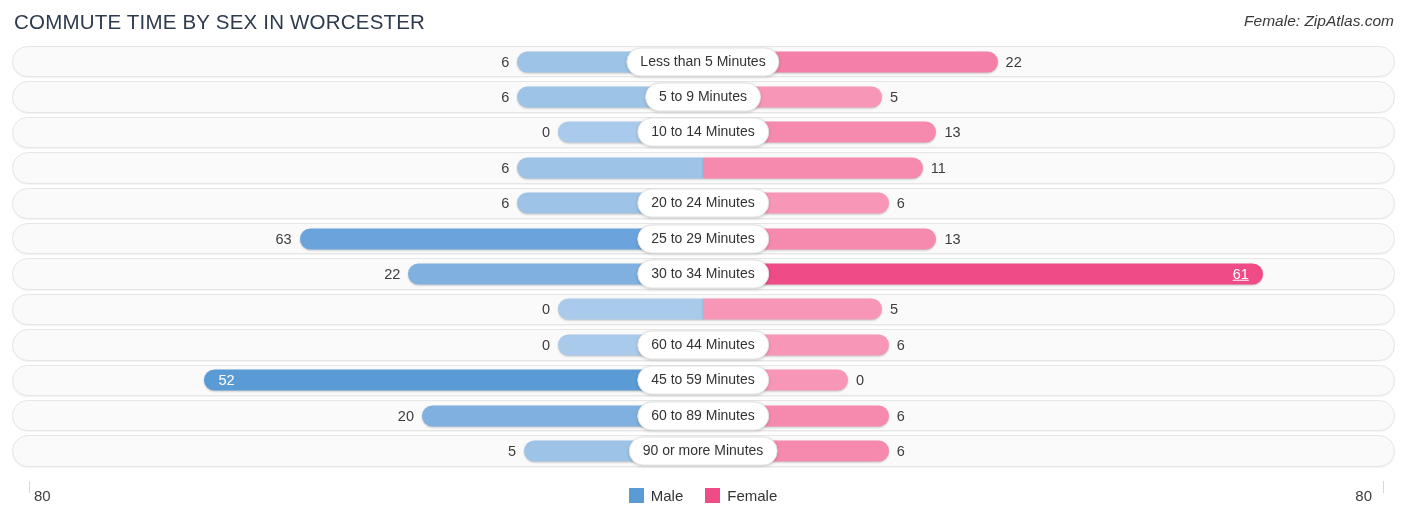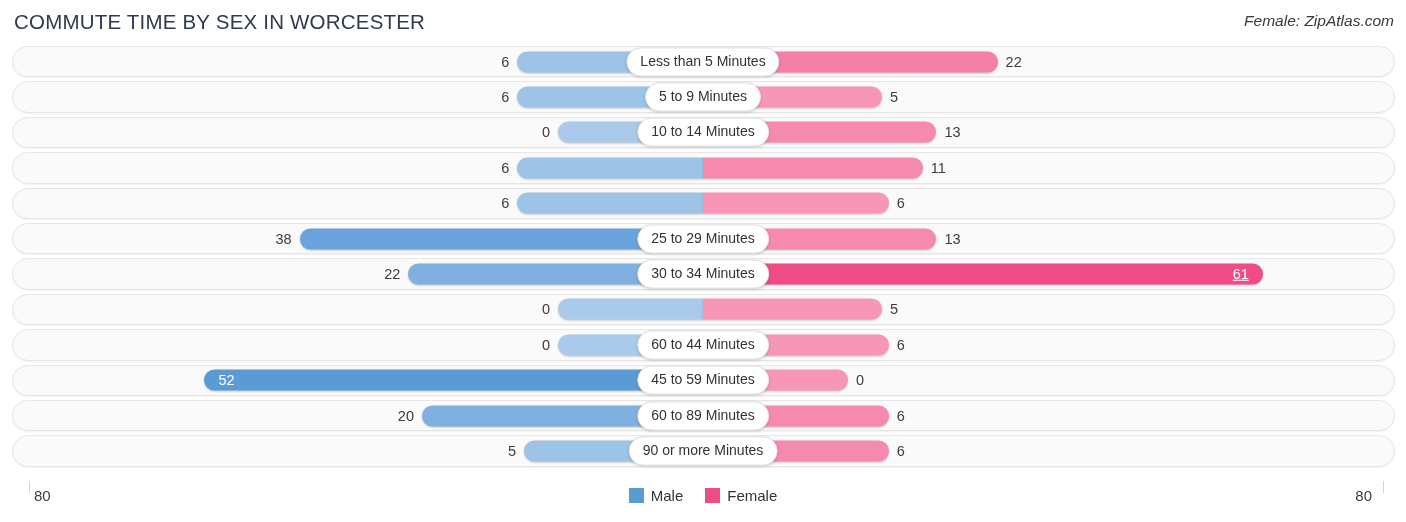--- a/index.html
+++ b/index.html
@@ -211,26 +211,27 @@
       <div class="bar female" style="width: 219.8px; background: rgb(245, 137, 174);"></div>
       <div class="val male-val" style="right: calc(50% + 193.8px);">6</div>
       <div class="val female-val" style="left: calc(50% + 227.8px);">11</div>
     </div>
     <div class="row">
       <div class="row-track"></div>
       <div class="bar male" style="width: 185.8px; background: rgb(157, 195, 230);"></div>
       <div class="bar female" style="width: 185.8px; background: rgb(248, 150, 184);"></div>
       <div class="val male-val" style="right: calc(50% + 193.8px);">6</div>
       <div class="val female-val" style="left: calc(50% + 193.8px);">6</div>
+      <div class="pill">20 to 24 Minutes</div>
     </div>
     <div class="row">
       <div class="row-track"></div>
       <div class="bar male" style="width: 403.4px; background: rgb(107, 163, 220);"></div>
       <div class="bar female" style="width: 233.4px; background: rgb(245, 137, 174);"></div>
-      <div class="val male-val" style="right: calc(50% + 411.4px);">38</div>
+      <div class="val male-val" style="right: calc(50% + 411.4px);">63</div>
       <div class="val female-val" style="left: calc(50% + 241.4px);">13</div>
       <div class="pill">25 to 29 Minutes</div>
     </div>
     <div class="row">
       <div class="row-track"></div>
       <div class="bar male" style="width: 294.6px; background: rgb(127, 176, 224);"></div>
       <div class="bar female" style="width: 559.8px; background: rgb(239, 75, 135);"></div>
       <div class="val male-val" style="right: calc(50% + 302.6px);">22</div>
       <div class="val female-val inside" style="left: calc(50% + 545.8px); transform: translate(-100%, -50%); text-decoration: underline;">61</div>
       <div class="pill">30 to 34 Minutes</div>

